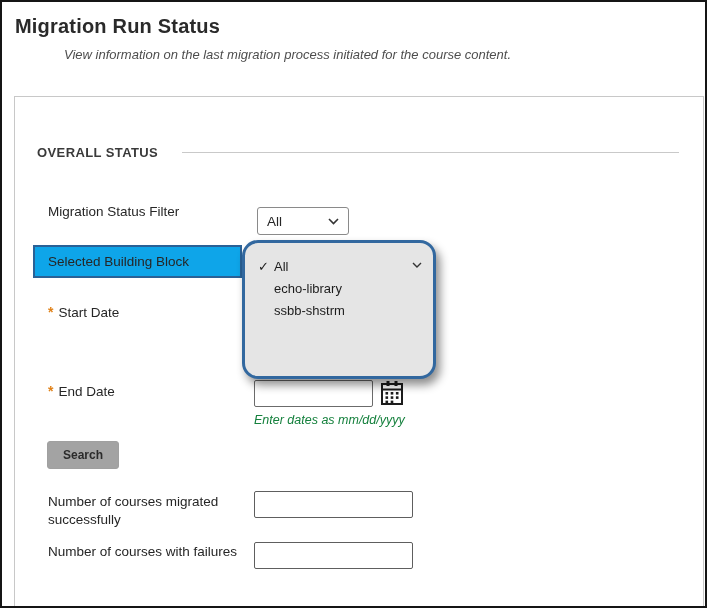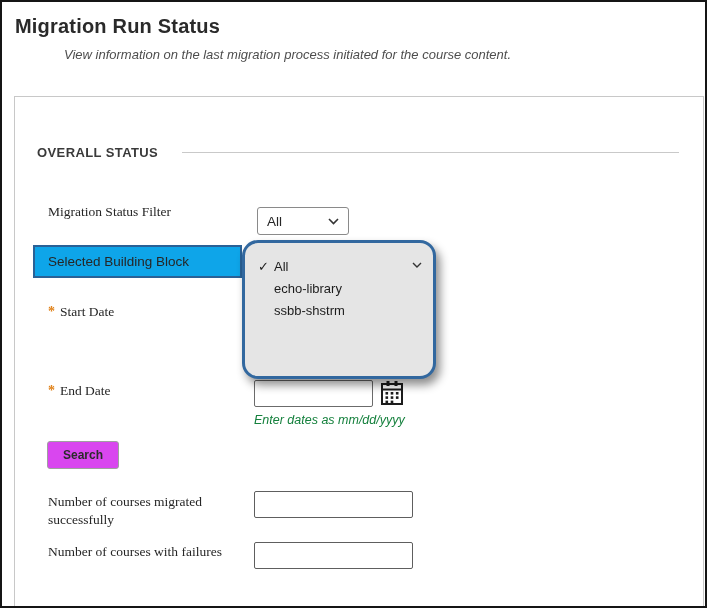--- a/index.html
+++ b/index.html
@@ -25,21 +25,21 @@
     position:absolute; left:12px; top:94px; right:1px; height:540px;
     border:1px solid #c8c8c8; background:#fff;
   }
   .section-header {
     position:absolute; left:22px; right:24px; top:48px;
     display:flex; align-items:center; gap:24px;
   }
   .section-title { font-size:13px; font-weight:bold; color:#3a3a3a; letter-spacing:.4px; white-space:nowrap; }
   .section-rule { flex:1; border-top:1px solid #c9c9c9; height:0; }
 
-  .lbl { font-size:13.5px; color:#262626;font-family:Liberation Serif, serif; }
+  .lbl { font-size:13.5px; color:#262626; }
   .lbl-msf { position:absolute; left:33px; top:107px; }
 
   .select-box {
     position:absolute; left:242px; top:110px; width:92px; height:28px;
     border:1px solid #8a8a8a; border-radius:3px; background:#fff;
     display:flex; align-items:center; justify-content:space-between;
     padding:0 9px; font-size:13.5px; cursor:default;
   }
 
   .sbb-box {
@@ -79,21 +79,21 @@
     position:absolute; left:363px; top:281px; width:27px; height:29px;
     background:transparent; border:none; display:flex; align-items:center; justify-content:center;
     cursor:pointer; padding:0;
   }
   .date-hint {
     position:absolute; left:239px; top:316px;
     font-size:12.5px; font-style:italic; color:#15803d;
   }
   .search-btn {
     position:absolute; left:32px; top:344px; height:28px; padding:0 15px;
-    background:#d946ef; border:1px solid #a0a0a0; border-radius:3px;
+    background:#a3a3a3; border:1px solid #a0a0a0; border-radius:3px;
     font-family:inherit; font-size:12px; font-weight:bold; color:#2b2b2b;
     cursor:pointer;
   }
   .lbl-success { position:absolute; left:33px; top:396px; width:206px; line-height:18px; }
   .inp-success { position:absolute; left:239px; top:394px; width:159px; height:27px;
     border:1px solid #5e5e5e; border-radius:2px; font-family:inherit; font-size:13px; padding:0 6px; }
   .lbl-fail { position:absolute; left:33px; top:447px; }
   .inp-fail { position:absolute; left:239px; top:445px; width:159px; height:27px;
     border:1px solid #5e5e5e; border-radius:2px; font-family:inherit; font-size:13px; padding:0 6px; }
 </style>

